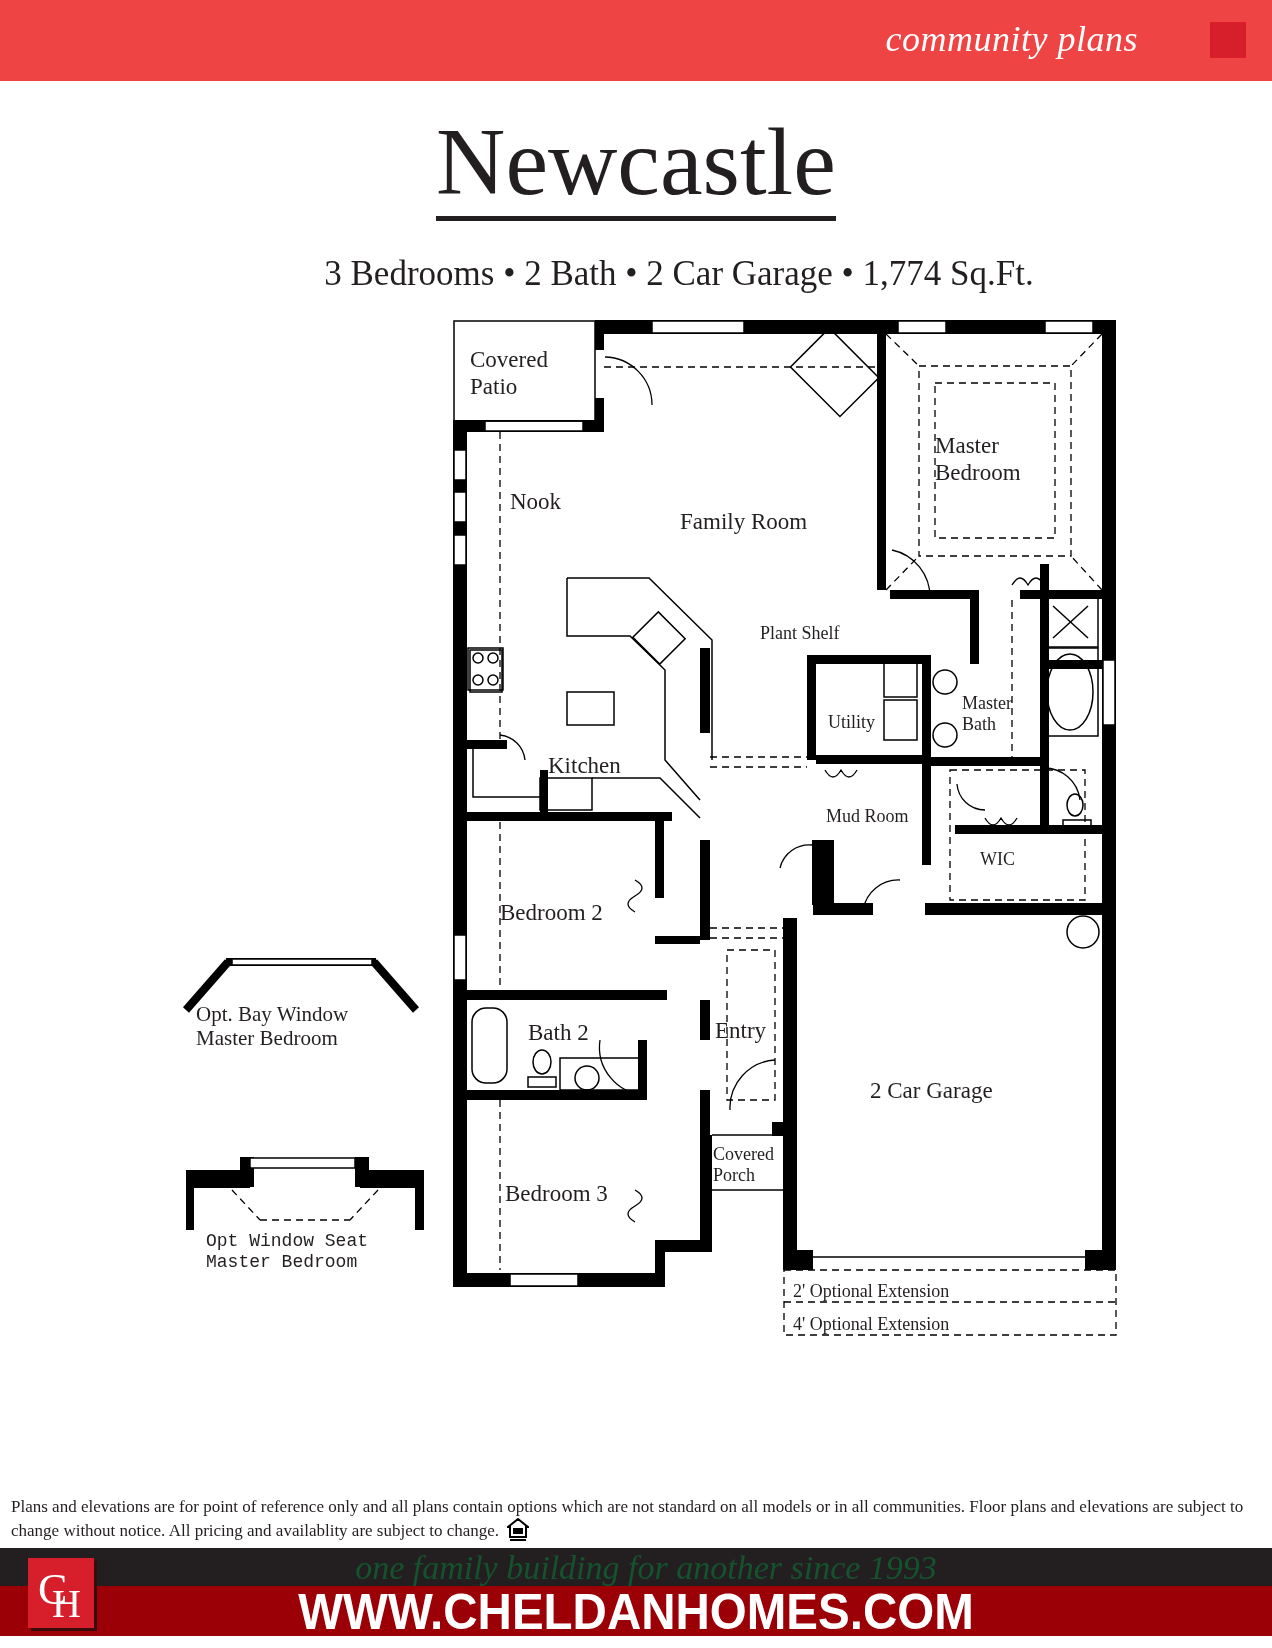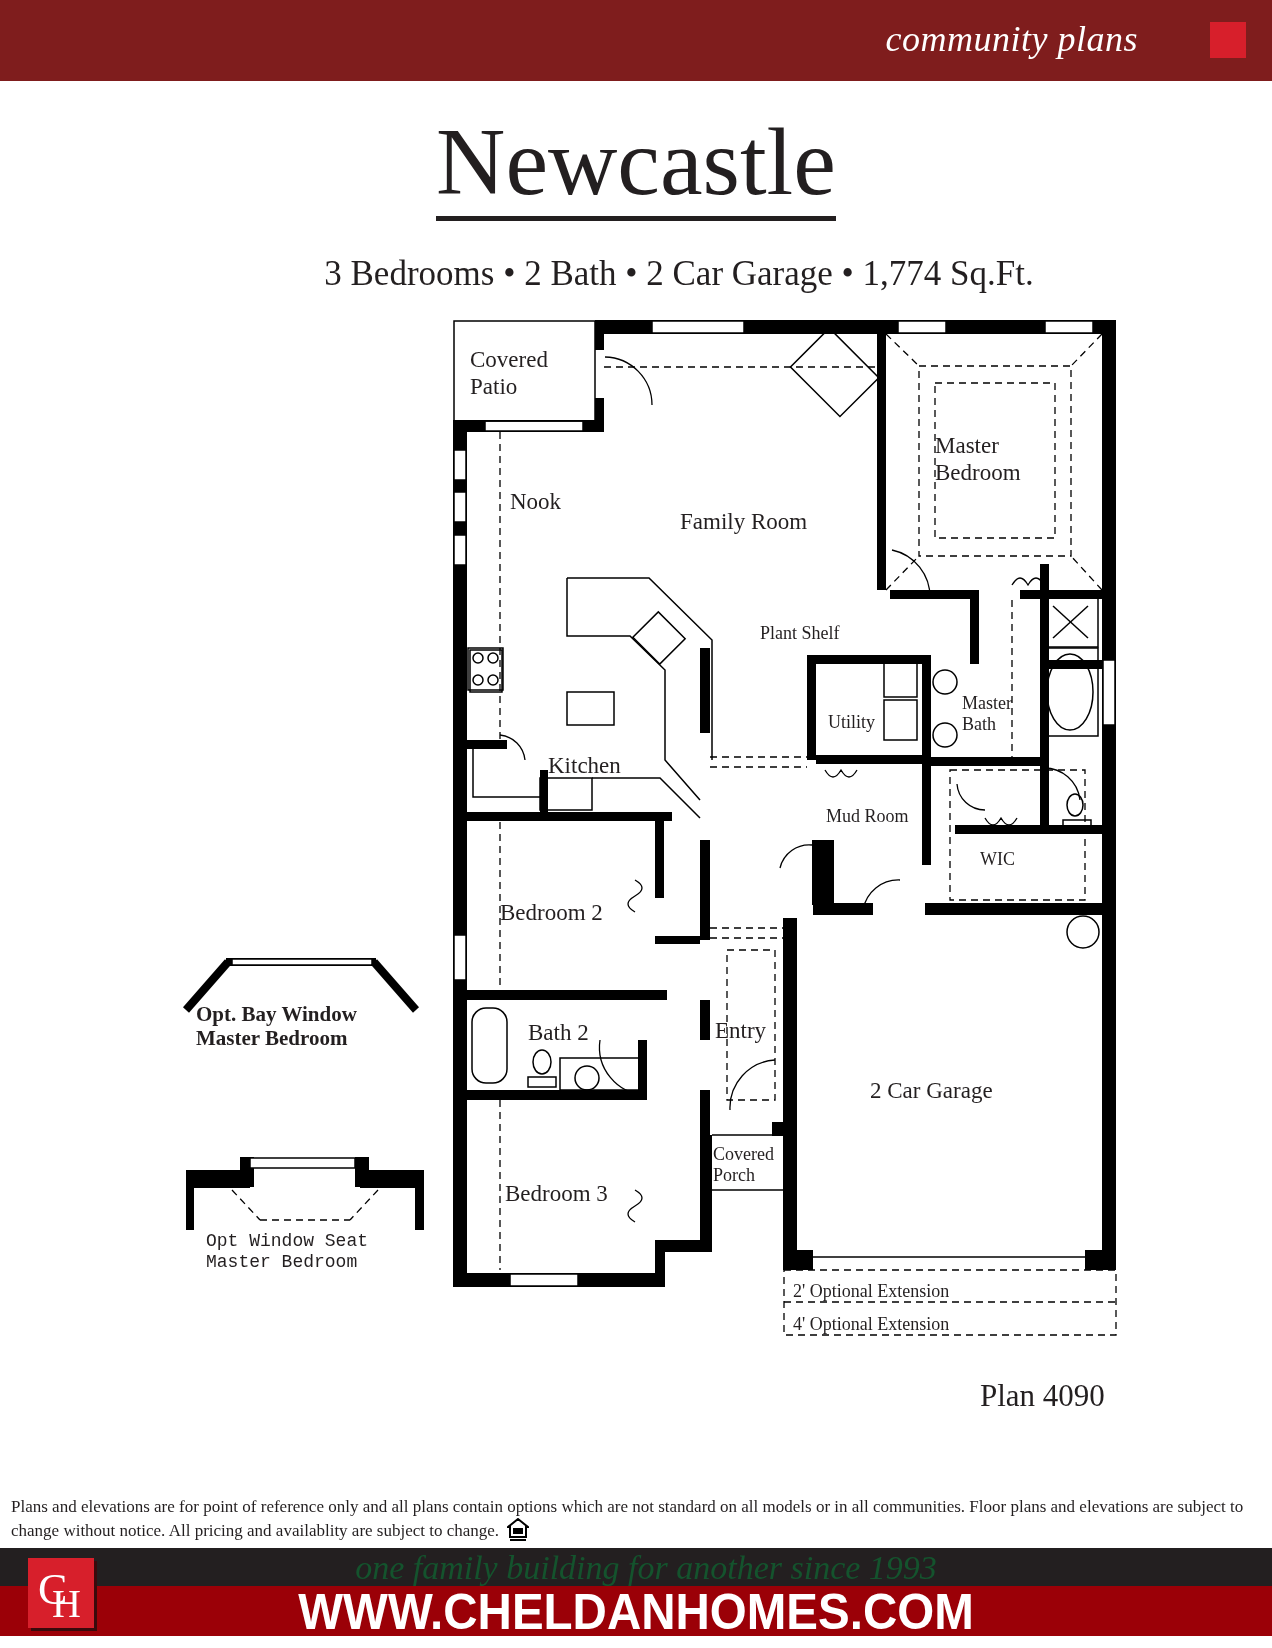--- a/index.html
+++ b/index.html
@@ -1,26 +1,26 @@
 <!DOCTYPE html>
 <html><head>
 <meta charset="utf-8">
 <style>
   html,body{margin:0;padding:0;background:#fff;}
   body{width:1272px;height:1648px;position:relative;overflow:hidden;font-family:"Liberation Serif","DejaVu Serif",serif;color:#231f20;}
-  .topbar{position:absolute;left:0;top:0;width:1272px;height:81px;background:#7f1d1d;}
+  .topbar{position:absolute;left:0;top:0;width:1272px;height:81px;background:#ef4444;}
   .topbar .tag{position:absolute;right:134px;top:18px;color:#fff;font-style:italic;font-size:36px;letter-spacing:0.5px;}
   .topbar .redsq{position:absolute;left:1210px;top:22px;width:36px;height:36px;background:#d71f2b;}
   .title{position:absolute;left:0;width:1272px;top:112px;text-align:center;}
   .title span{font-size:96px;line-height:100px;display:inline-block;border-bottom:5px solid #231f20;padding-bottom:4px;}
   .subtitle{position:absolute;left:0;width:1272px;top:254px;text-align:center;font-size:35px;margin-left:43px;}
   .plan-svg{position:absolute;left:0;top:0;}
   .room{position:absolute;font-size:23px;text-align:left;line-height:27px;white-space:nowrap;}
   .room.sm{font-size:18px;line-height:21px;}
-  .room.md{font-size:21px;line-height:24px;font-weight:bold;}
+  .room.md{font-size:21px;line-height:24px;}
   .planinfo{position:absolute;left:980px;top:1376px;font-size:31px;line-height:40px;}
   .disclaimer{position:absolute;left:11px;top:1495px;width:1255px;font-size:17px;line-height:23px;}
   .eho{display:inline-block;width:22px;height:24px;vertical-align:-6px;margin-left:4px;}
   .footer-dark{position:absolute;left:0;top:1548px;width:1272px;height:38px;background:#231f20;}
   .footer-red{position:absolute;left:0;top:1586px;width:1272px;height:50px;background:#9b0007;}
   .footer-white{position:absolute;left:0;top:1636px;width:1272px;height:12px;background:#fff;}
   .slogan{position:absolute;left:0;width:1272px;top:1550px;text-align:center;color:#14532d;font-style:italic;font-size:34px;line-height:36px;padding-left:20px;box-sizing:border-box;}
   .url{position:absolute;left:0;width:1272px;top:1586px;text-align:center;color:#fff;font-family:"Liberation Sans","DejaVu Sans",sans-serif;font-weight:bold;font-size:50px;line-height:52px;transform:scaleX(0.95);}
   .logo{position:absolute;left:28px;top:1558px;width:66px;height:70px;background:#d71f2b;box-shadow:3px 3px 0 #3a0a0c;color:#fff;}
   .logo span{position:absolute;font-family:"Liberation Serif",serif;}
@@ -235,21 +235,20 @@
 <div class="room" style="left:505px;top:1180px;width:115px;">Bedroom 3</div>
 <div class="room sm" style="left:793px;top:1281px;width:190px;text-align:left;">2' Optional Extension</div>
 <div class="room sm" style="left:793px;top:1314px;width:190px;text-align:left;">4'  Optional Extension</div>
 
 <div class="room md" style="left:196px;top:1002px;width:210px;white-space:pre-line;">Opt. Bay Window
 Master Bedroom</div>
 <div class="room sm" style="left:206px;top:1231px;width:190px;white-space:pre-line;font-family:Liberation Mono, monospace;">Opt Window Seat
 Master Bedroom</div>
 
 <div class="planinfo">
-  <div>Plan 4090</div>
 </div>
 
 <div class="disclaimer">
   <span>Plans and elevations are for point of reference only and all plans contain options which are not standard on all models or in all communities. Floor plans and elevations are subject to change without notice. All pricing and availablity are subject to change.</span>
   <svg class="eho" viewBox="0 0 22 24">
     <polygon points="11,1 21,9 19,9 19,19 3,19 3,9 1,9" fill="#fff" stroke="#000" stroke-width="2"></polygon>
     <rect x="6" y="10" width="10" height="6" fill="#000"></rect>
     <rect x="3" y="21" width="16" height="2" fill="#000"></rect>
   </svg>
 </div>

